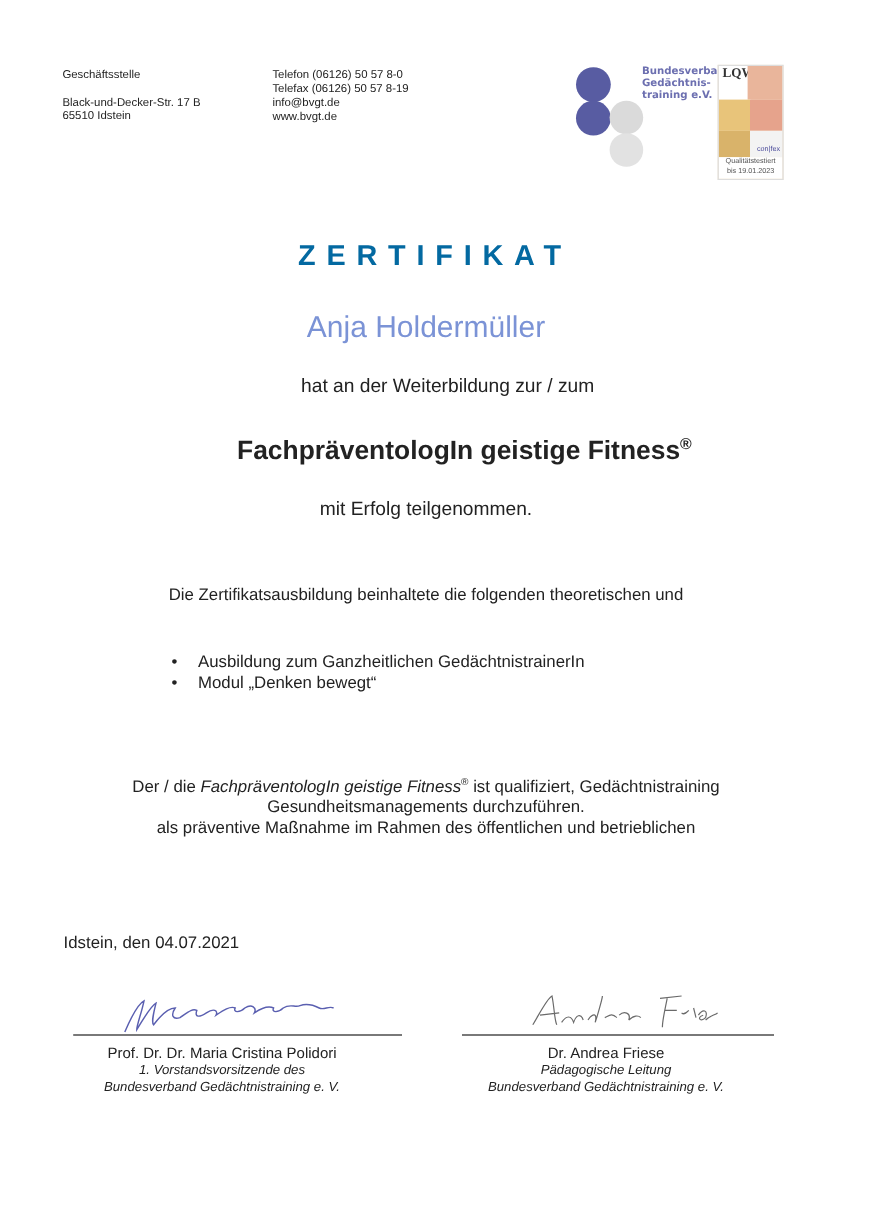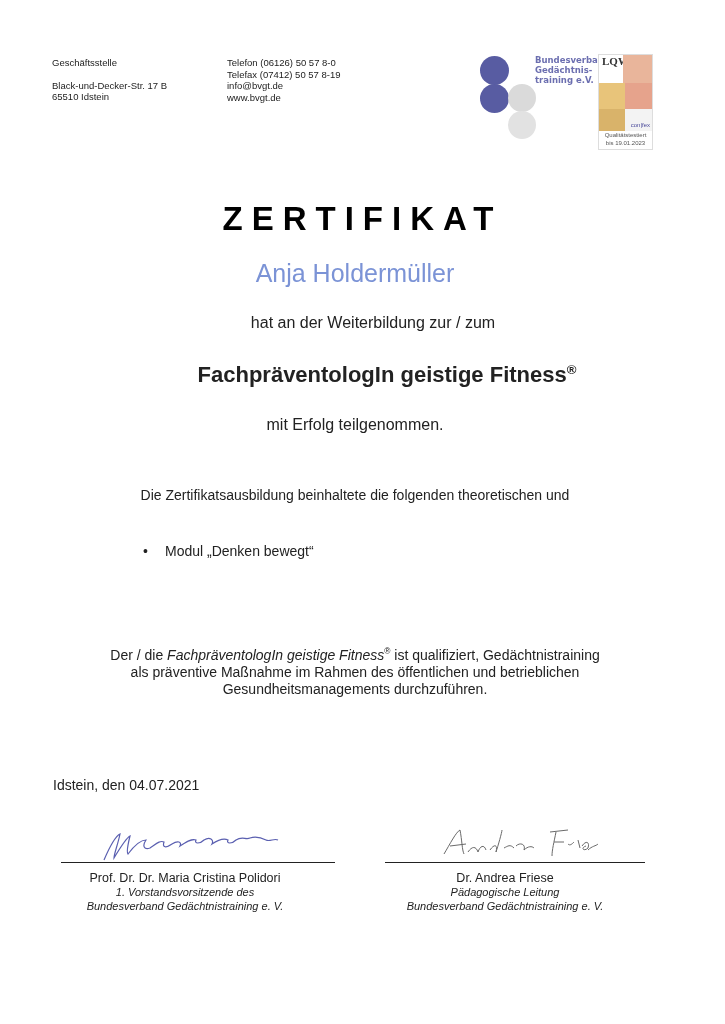--- a/index.html
+++ b/index.html
@@ -3,21 +3,21 @@
   <meta charset="utf-8">
   <style>
     html, body { margin: 0; padding: 0; background: #ffffff; }
     body { width: 725px; height: 1024px; position: relative; overflow: hidden;
            font-family: "Liberation Sans", sans-serif; color: #1c1c1c; }
     .abs { position: absolute; }
     .small { font-size: 9.5px; line-height: 11.5px; color: #222; }
     .center { text-align: center; }
     .logo-text { color: #6c6fb0; font-size: 8.5px; font-weight: bold; line-height: 10px; font-family: "DejaVu Sans", sans-serif; }
     .circle { position: absolute; border-radius: 50%; }
-    .title { font-size: 33px; font-weight: bold; letter-spacing: 9px; color: #000000; }
+    .title { font-size: 24px; font-weight: bold; letter-spacing: 9px; color: #0369a1; }
     .name { font-size: 25px; font-weight: normal; color: #7b93d6; }
     .body16 { font-size: 16px; color: #222; }
     .body14 { font-size: 14px; color: #222; line-height: 17px; }
     .h2 { font-size: 22px; font-weight: bold; color: #222; padding-left: 32px; }
     sup { font-size: 0.6em; }
     ul.list { margin: 0; padding: 0; list-style: none; }
     ul.list li { position: relative; padding-left: 25px; font-size: 14px; line-height: 17px; color: #222; }
     ul.list li::before { content: "•"; position: absolute; left: 3px; top: 0; }
     .sigline { height: 1px; background: #222; }
     .sig-name { font-size: 12.5px; color: #222; }
@@ -29,21 +29,21 @@
 
 <div class="abs small" style="left:52px; top:57px;">
   <div>Geschäftsstelle</div>
   <div style="height:11px"></div>
   <div>Black-und-Decker-Str. 17 B</div>
   <div>65510 Idstein</div>
 </div>
 
 <div class="abs small" style="left:227px; top:57px;">
   <div>Telefon (06126) 50 57 8-0</div>
-  <div>Telefax (07412) 50 57 8-19</div>
+  <div>Telefax (06126) 50 57 8-19</div>
   <div>info@bvgt.de</div>
   <div>www.bvgt.de</div>
 </div>
 
 <div class="abs" style="left:480px; top:56px; width:60px; height:90px;">
   <div class="circle" style="left:0; top:0; width:29px; height:29px; background:#585ca2;"></div>
   <div class="circle" style="left:0; top:28px; width:29px; height:29px; background:#585ca2;"></div>
   <div class="circle" style="left:28px; top:28px; width:28px; height:28px; background:#dadada;"></div>
   <div class="circle" style="left:28px; top:55px; width:28px; height:28px; background:#e2e2e2;"></div>
 </div>
@@ -78,29 +78,30 @@
   <span>FachpräventologIn geistige Fitness</span><sup>®</sup>
 </div>
 
 <div class="abs center body16" style="left:0; width:710px; top:416px;">mit Erfolg teilgenommen.</div>
 
 <div class="abs center body14" style="left:0; width:710px; top:487px;">
   <div>Die Zertifikatsausbildung beinhaltete die folgenden theoretischen und</div>
 </div>
 
 <ul class="abs list" style="left:140px; top:543px;">
+  <li>Ausbildung zum Ganzheitlichen GedächtnistrainerIn</li>
   <li>Modul „Denken bewegt“</li>
 </ul>
 
 <div class="abs center body14" style="left:0; width:710px; top:643px;">
   <div>
     <span>Der / die </span><i>FachpräventologIn geistige Fitness</i><sup>®</sup><span> ist qualifiziert, Gedächtnistraining</span>
   </div>
+  <div>Gesundheitsmanagements durchzuführen.</div>
   <div>als präventive Maßnahme im Rahmen des öffentlichen und betrieblichen</div>
-  <div>Gesundheitsmanagements durchzuführen.</div>
 </div>
 
 <div class="abs body14" style="left:53px; top:777px;">Idstein, den 04.07.2021</div>
 
 <svg class="abs" style="left:100px; top:826px;" width="190" height="38" viewBox="0 0 190 38">
   <path d="M4,34 C10,20 16,10 20,8 C18,18 14,28 14,32 C20,22 26,12 30,10 C28,18 26,26 28,28 C34,20 40,14 46,14 C42,20 44,24 50,22 C56,18 60,14 64,16 C62,22 66,22 72,18 C78,14 82,16 80,20 C86,16 92,12 96,14 C94,18 100,18 104,14 C110,10 114,14 112,18 C118,14 124,12 128,14 C126,18 132,18 136,14 C142,10 146,14 150,12 C156,10 162,12 166,14 C170,16 174,12 178,14" fill="none" stroke="#5a5fb0" stroke-width="1.2"></path>
 </svg>
 <div class="abs sigline" style="left:61px; top:862px; width:274px;"></div>
 <div class="abs center" style="left:40px; width:290px; top:871px;">
   <div class="sig-name">Prof. Dr. Dr. Maria Cristina Polidori</div>

